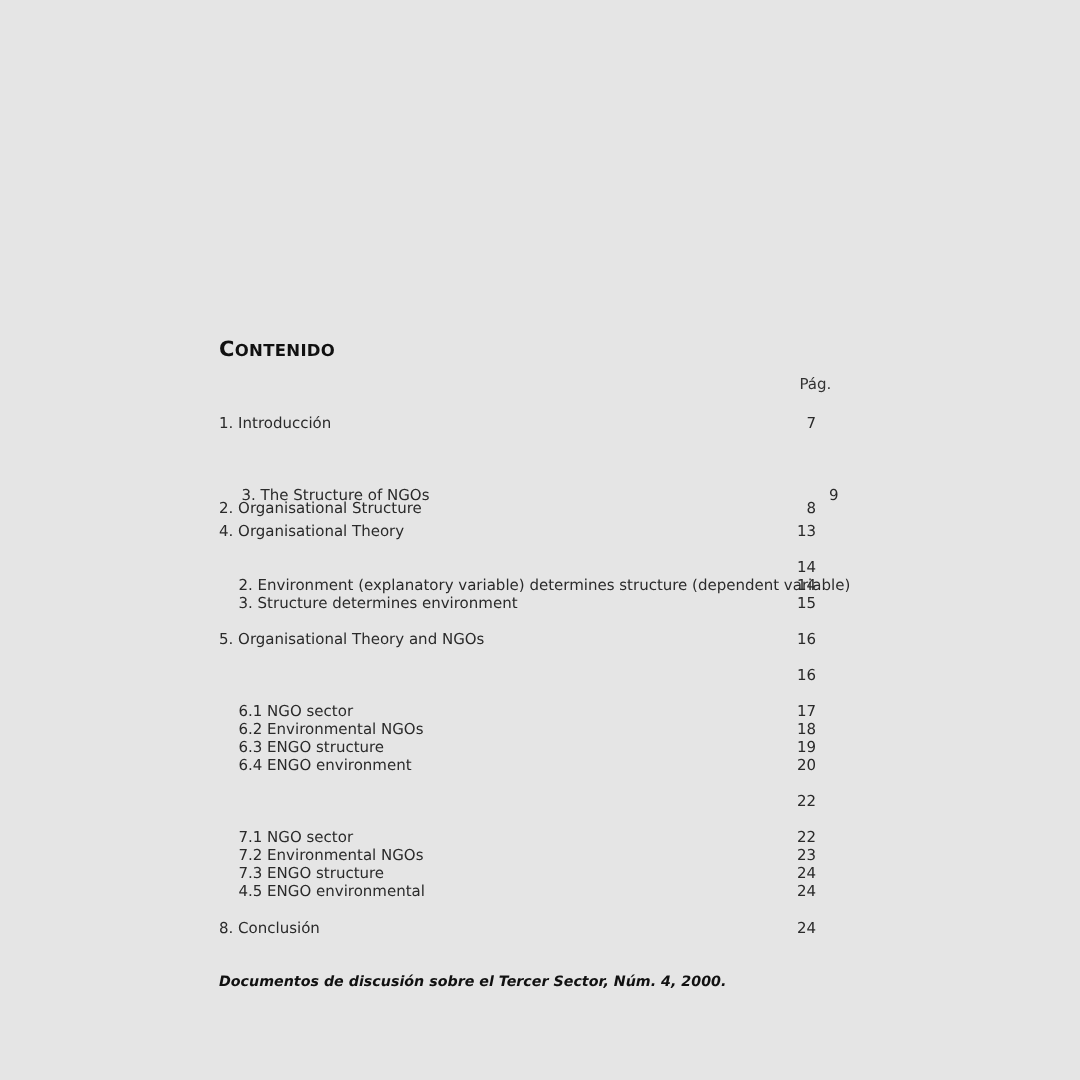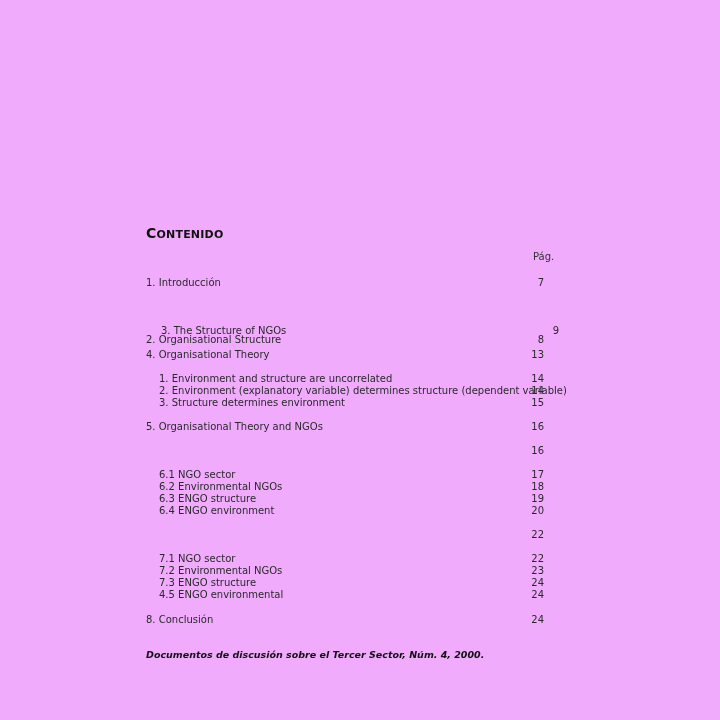--- a/index.html
+++ b/index.html
@@ -12,21 +12,21 @@
       height: 720px;
       position: relative;
       overflow: hidden;
       font-family: "DejaVu Sans", "Liberation Sans", sans-serif;
       color: #222222;
     }
     .page {
       position: absolute;
       left: 0; top: 0;
       width: 720px; height: 720px;
-      background: #f0abfc;
+      background: #e5e5e5;
     }
     .title {
       position: absolute;
       left: 146px;
       top: 225px;
       font-family: "DejaVu Sans", sans-serif;
       font-weight: bold;
       font-size: 14px;
       letter-spacing: 0.2px;
       color: #111111;
@@ -92,21 +92,20 @@
       </div>
       <div class="toc-line" style="top: 324px; margin-left: 15px;">
         <span class="label">3. The Structure of NGOs</span>
         <span class="num">9</span>
       </div>
       <div class="toc-line" style="top: 348px;">
         <span class="label">4. Organisational Theory</span>
         <span class="num">13</span>
       </div>
       <div class="toc-line sub" style="top: 372px;">
-        <span class="label">1. Environment and structure are uncorrelated</span>
         <span class="num">14</span>
       </div>
       <div class="toc-line sub" style="top: 384px;">
         <span class="label">2. Environment (explanatory variable) determines structure (dependent variable)</span>
         <span class="num">14</span>
       </div>
       <div class="toc-line sub" style="top: 396px;">
         <span class="label">3. Structure determines environment</span>
         <span class="num">15</span>
       </div>

